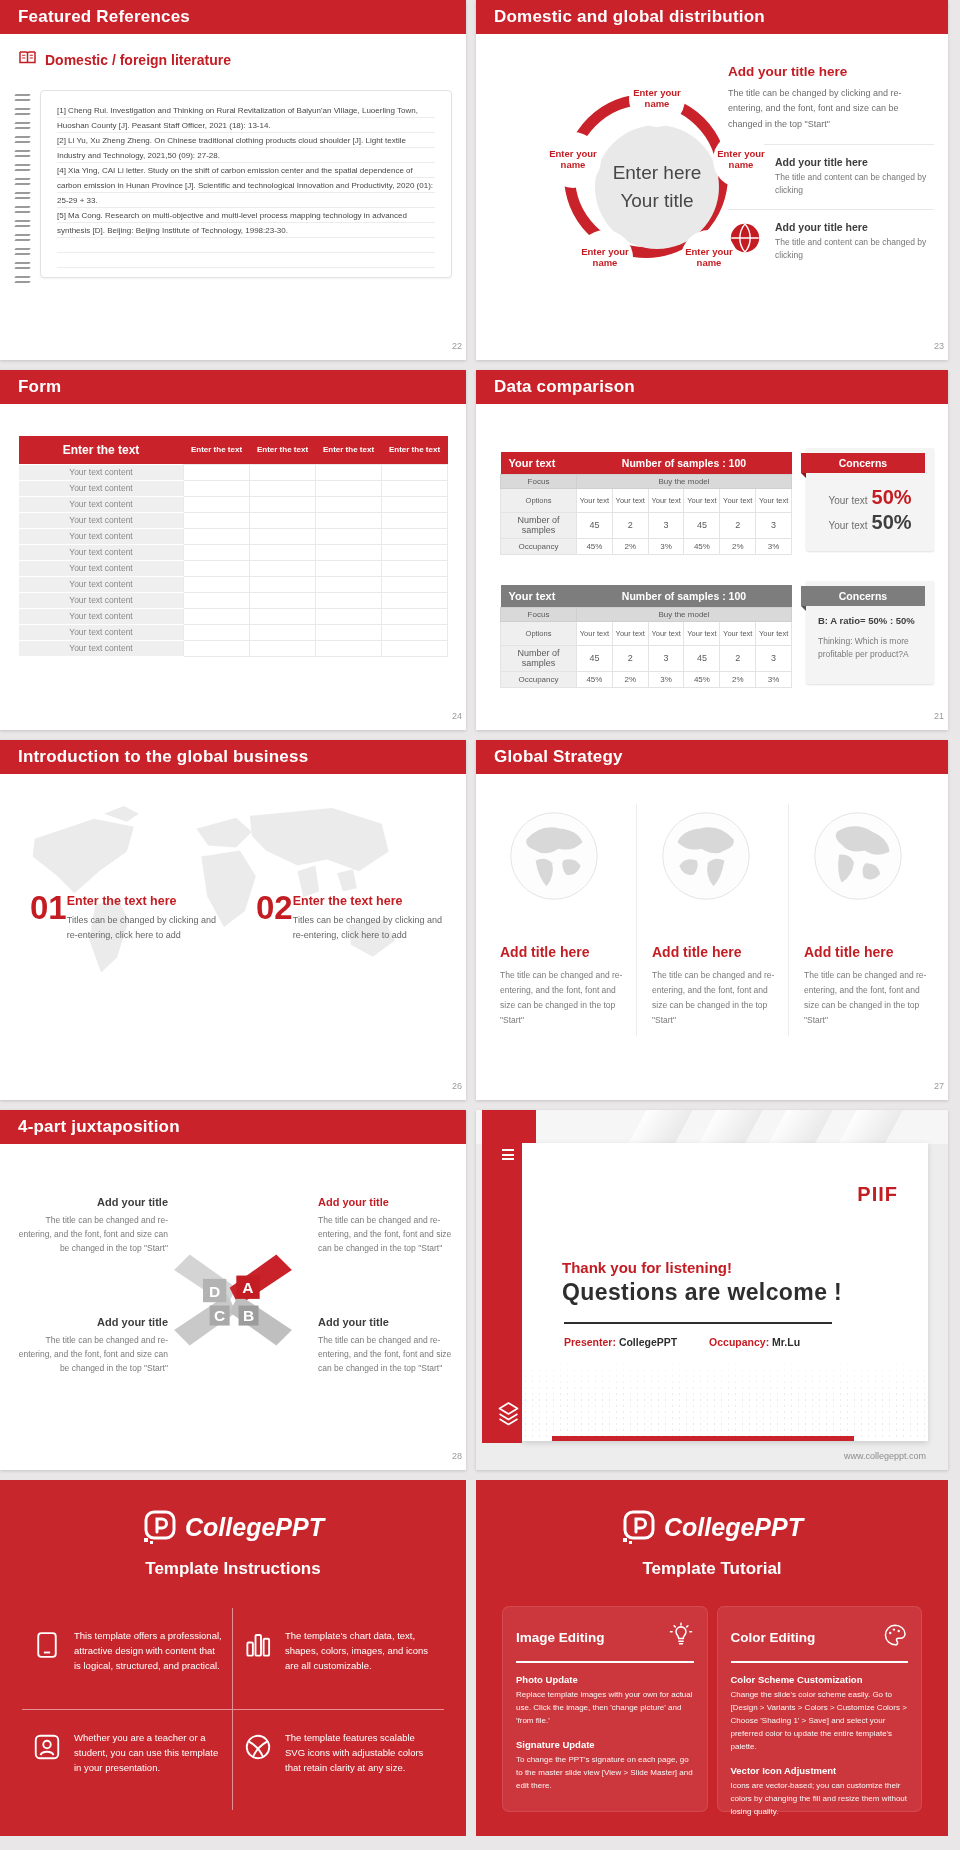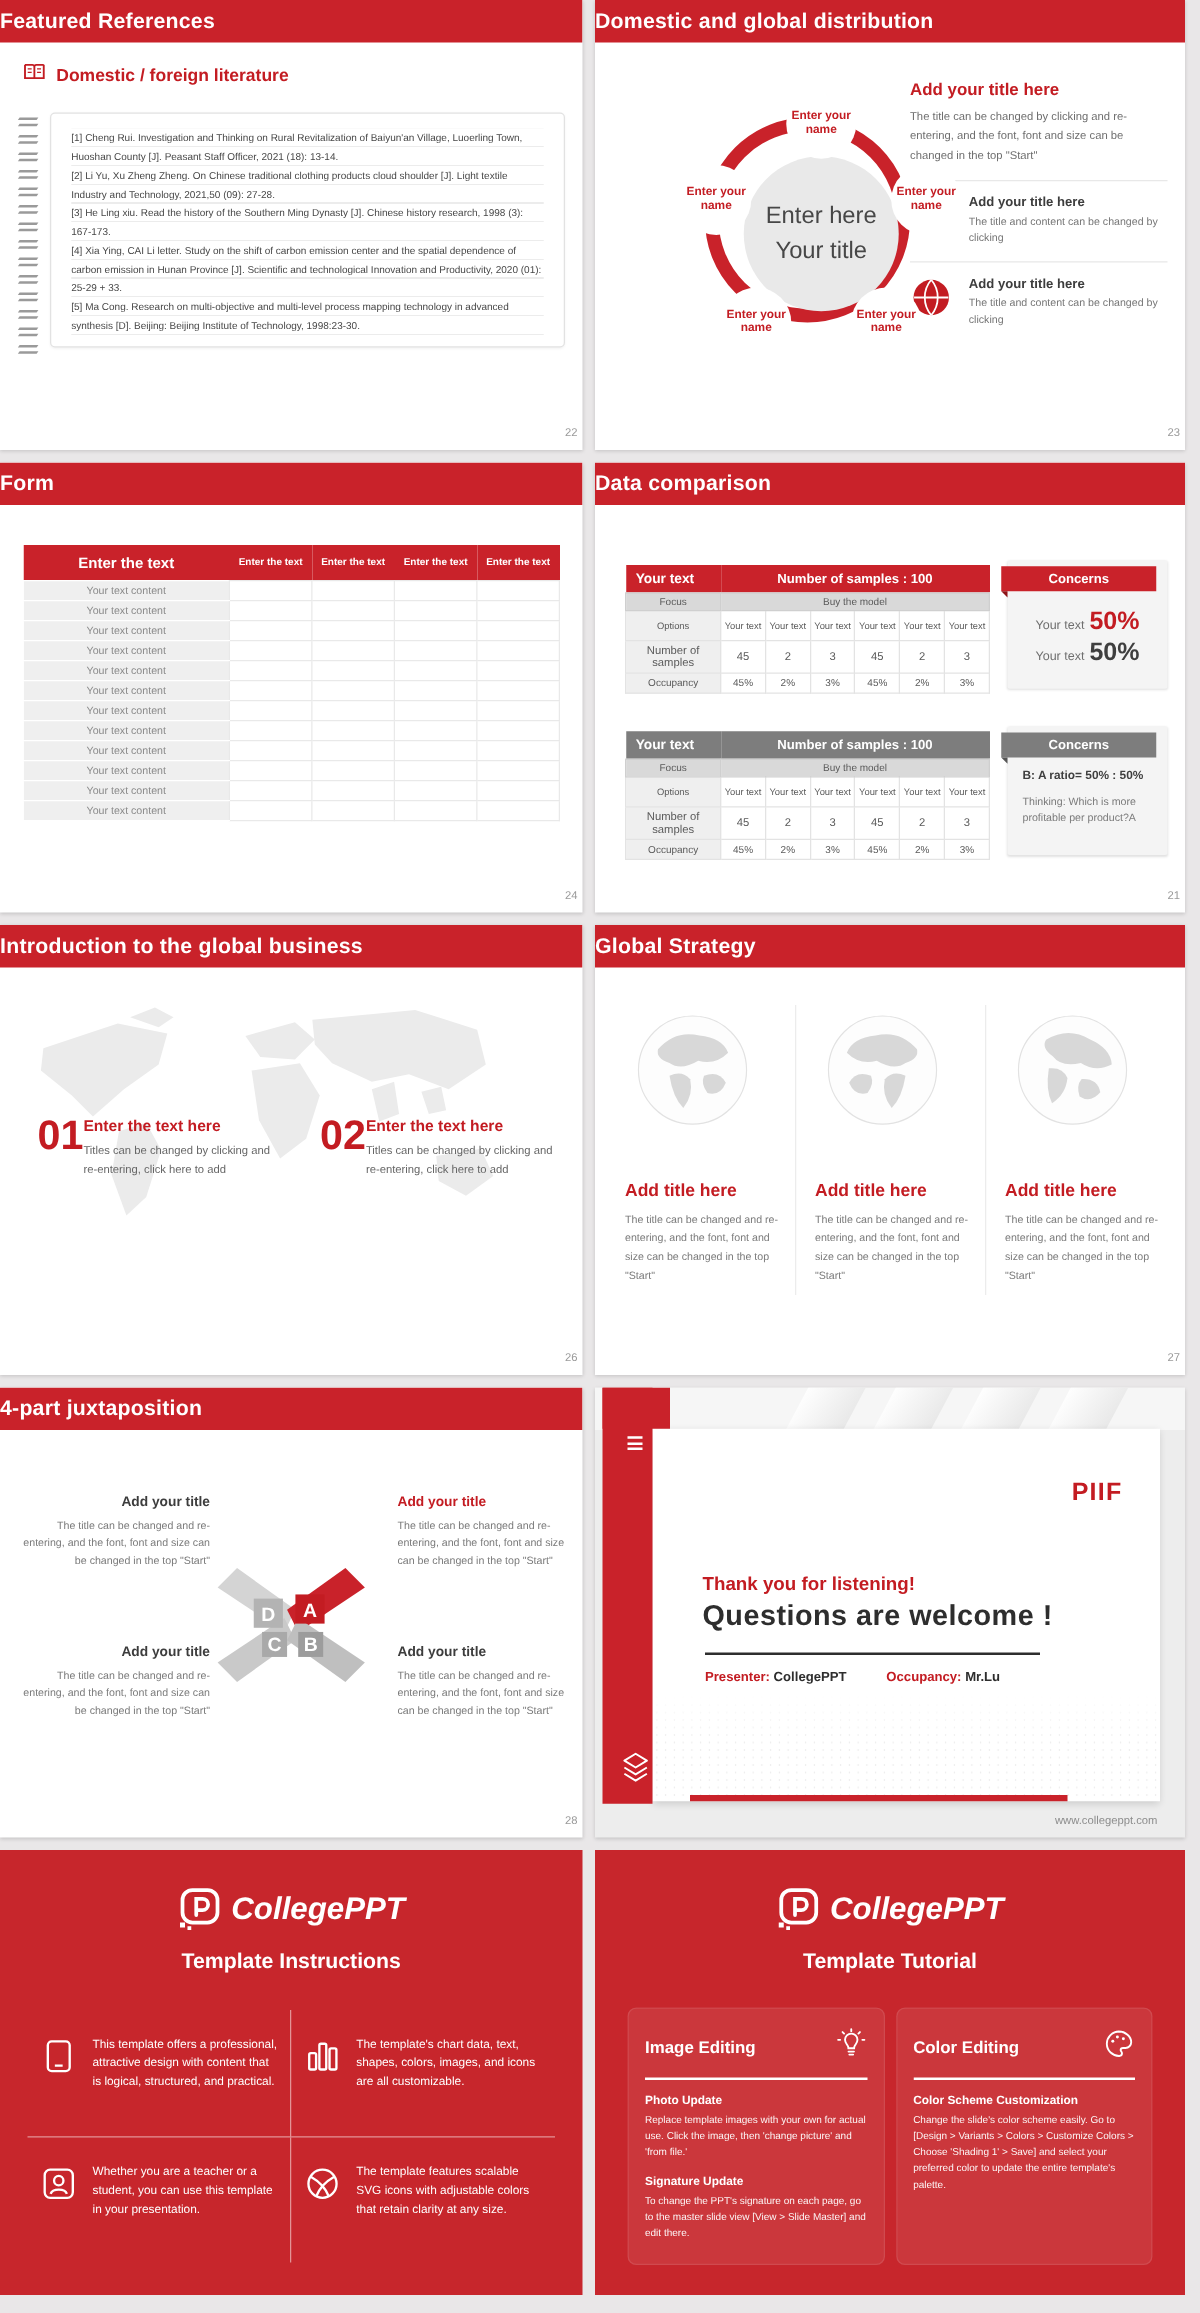--- a/index.html
+++ b/index.html
@@ -3,21 +3,21 @@
 <meta charset="utf-8">
 <style>
   :root{
     --red:#c9222a; --accent:#c31c22; --panel:#c7262c;
     --gray-th:#7d7d7d; --txt:#616161; --dark:#3d3d3d;
   }
   *{margin:0;padding:0;box-sizing:border-box}
   body{width:960px;height:1850px;font-family:"Liberation Sans","DejaVu Sans",sans-serif;background:#e9e7e8;position:relative;overflow:hidden}
   .canvas{position:absolute;inset:0}
   .slide{position:absolute;width:466px;height:360px;background:#fff;box-shadow:0 1px 3px rgba(0,0,0,.16);overflow:hidden}
-  .bar{height:34px;background:var(--red);color:#fff;font-weight:bold;font-size:17px;line-height:34px;letter-spacing:.2px}
+  .bar{height:34px;background:var(--red);color:#fff;font-weight:bold;font-size:17px;line-height:34px;padding-left:18px;letter-spacing:.2px}
   .pnum{position:absolute;right:4px;bottom:9px;font-size:9px;color:#9a9a9a}
   
   .lit-head{position:absolute;left:18px;top:50px;display:flex;align-items:center;gap:8px}
   .lit-head h3{color:var(--accent);font-size:14px}
   .clips{position:absolute;left:15px;top:94px;display:flex;flex-direction:column;gap:7px}
   .clip{width:15px;height:7px;position:relative}
   .clip::before,.clip::after{content:"";position:absolute;left:0;right:0;height:2px;background:#9a9a9a;transform:skewX(-35deg)}
   .clip::before{top:0}.clip::after{bottom:0}
   .ref-card{position:absolute;left:40px;top:90px;right:14px;height:188px;border:1px solid #e2e2e2;border-radius:4px;background:#fff;box-shadow:0 1px 2px rgba(0,0,0,.05);padding:12px 16px 0 16px}
   .ref-body{font-size:8px;line-height:15px;color:#474747;height:168px;overflow:hidden;
@@ -167,21 +167,20 @@
         <i class="clip"></i>
         <i class="clip"></i>
         <i class="clip"></i>
         <i class="clip"></i>
         <i class="clip"></i>
     </div>
     <div class="ref-card">
       <div class="ref-body">
         <p>[1] Cheng Rui. Investigation and Thinking on Rural Revitalization of Baiyun'an Village, Luoerling Town, Huoshan County [J]. Peasant Staff Officer, 2021 (18): 13-14.</p>
         <p>[2] Li Yu, Xu Zheng Zheng. On Chinese traditional clothing products cloud shoulder [J]. Light textile Industry and Technology, 2021,50 (09): 27-28.</p>
-        <p>[3] He Ling xiu. Read the history of the Southern Ming Dynasty [J]. Chinese history research, 1998 (3): 167-173.</p>
         <p>[4] Xia Ying, CAI Li letter. Study on the shift of carbon emission center and the spatial dependence of carbon emission in Hunan Province [J]. Scientific and technological Innovation and Productivity, 2020 (01): 25-29 + 33.</p>
         <p>[5] Ma Cong. Research on multi-objective and multi-level process mapping technology in advanced synthesis [D]. Beijing: Beijing Institute of Technology, 1998:23-30.</p>
       </div>
     </div>
     <div class="pnum">22</div>
   </div>
 
   <div class="slide" style="left:476px;top:0;width:472px">
     <div class="bar">Domestic and global distribution</div>
     <div class="ring-wrap">
@@ -697,17 +696,21 @@
                 <circle cx="11" cy="7" r="1.1" fill="#fff" stroke="none"></circle>
                 <circle cx="15.4" cy="8.3" r="1.1" fill="#fff" stroke="none"></circle>
               </svg>
           </span>
         </div>
         <div class="tut-underline"></div>
         <div class="tut-sec">
           <h5>Color Scheme Customization</h5>
           <p>Change the slide's color scheme easily. Go to [Design &gt; Variants &gt; Colors &gt; Customize Colors &gt; Choose 'Shading 1' &gt; Save] and select your preferred color to update the entire template's palette.</p>
         </div>
+        <div class="tut-sec">
+          <h5>Vector Icon Adjustment</h5>
+          <p>Icons are vector-based; you can customize their colors by changing the fill and resize them without losing quality.</p>
+        </div>
       </div>
     </div>
   </div>
 
 </div>
 
 </body></html>

